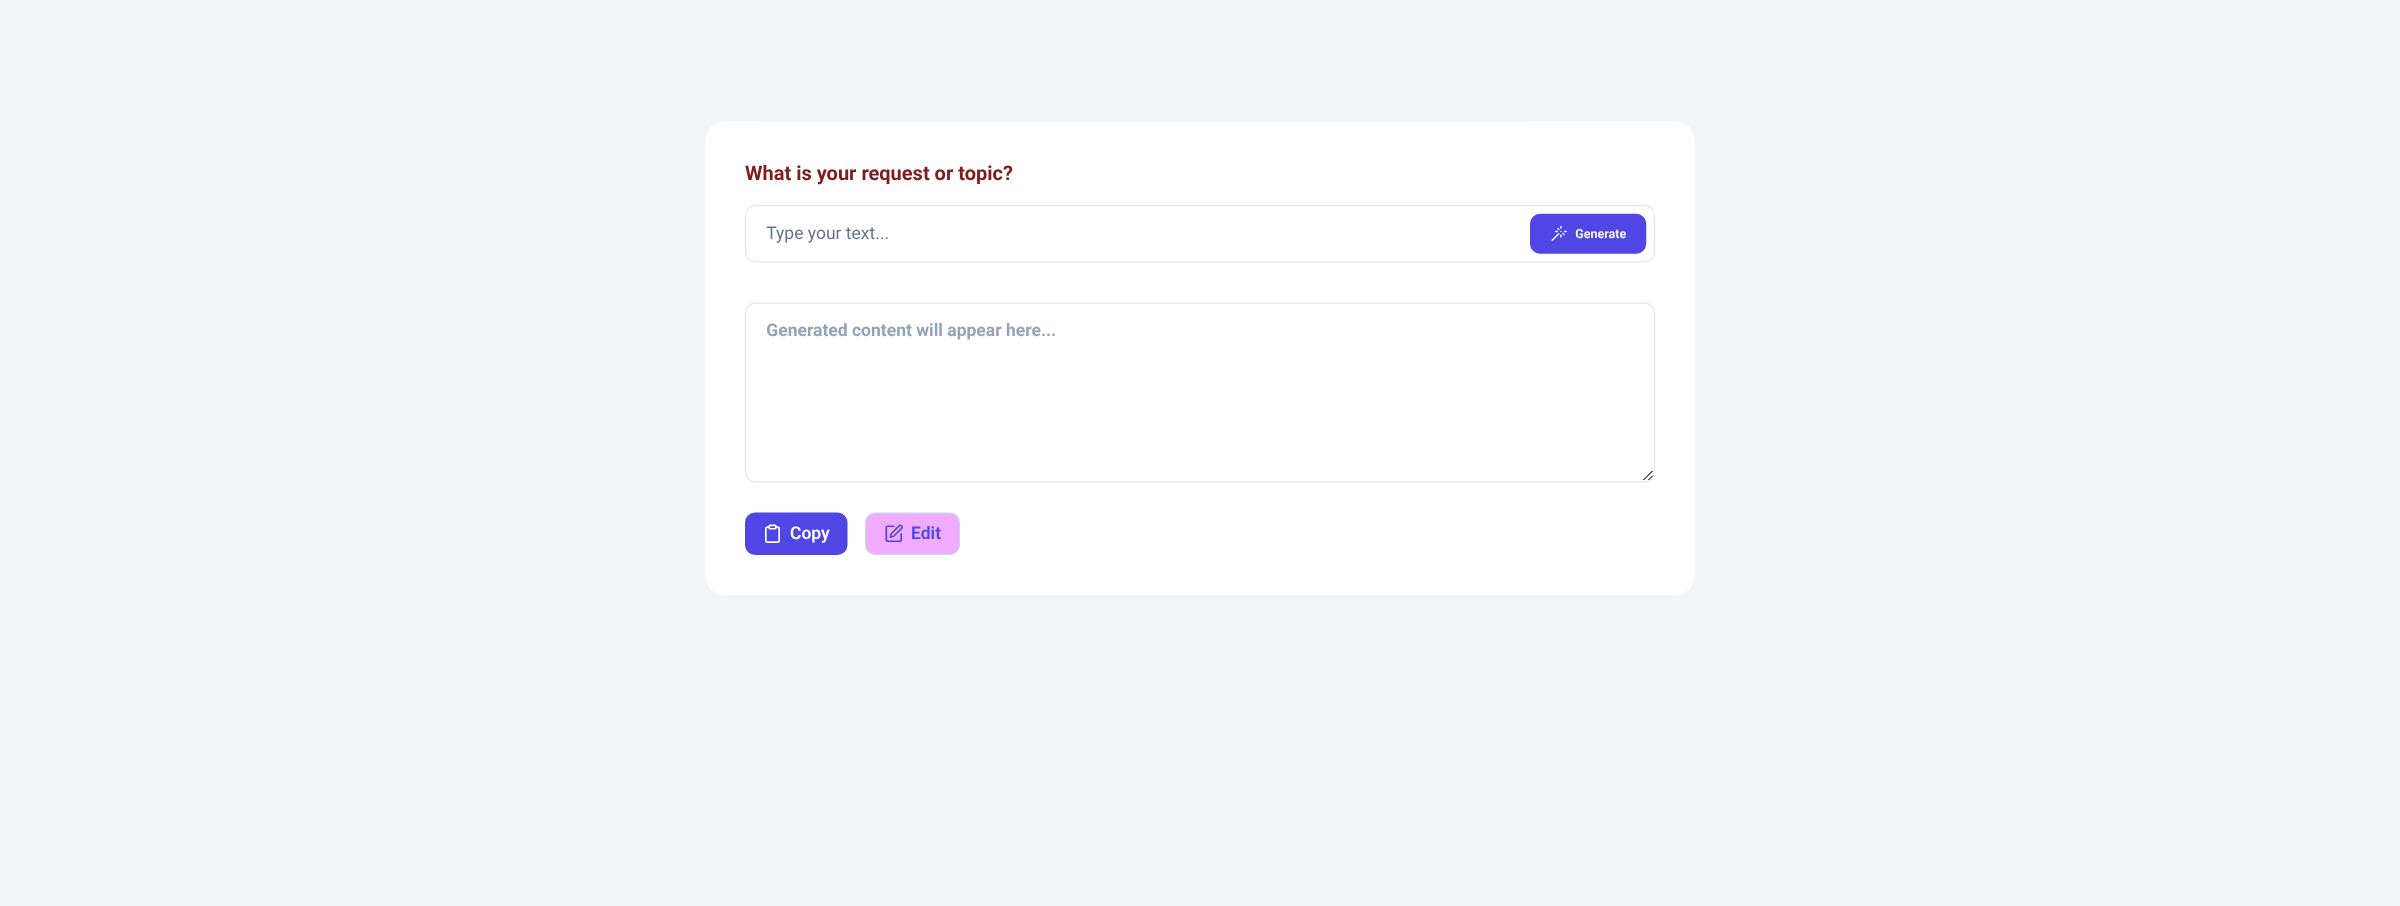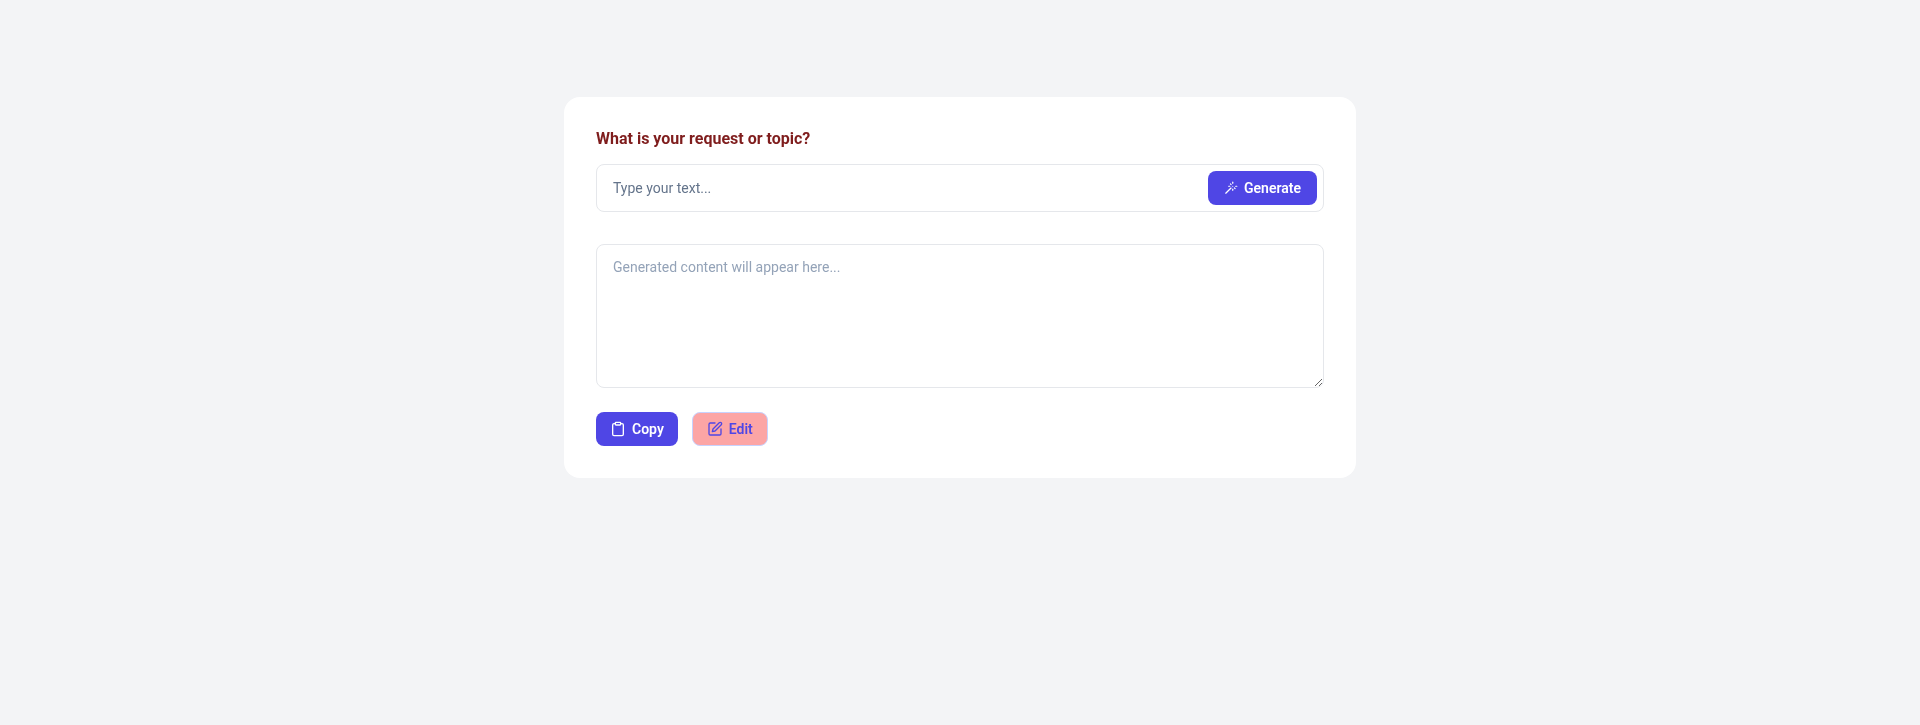--- a/index.html
+++ b/index.html
@@ -57,21 +57,21 @@
     .text-input::placeholder {
       color: #64748b;
     }
 
     .generate-btn {
       background-color: #4f46e5;
       color: #ffffff;
       border: none;
       border-radius: 8px;
       padding: 9px 16px;
-      font-size: 14px;
+      font-size: 10px;
       font-weight: 600;
       cursor: pointer;
       display: inline-flex;
       align-items: center;
       gap: 6px;
       font-family: inherit;
       justify-content: space-between;
     }
 
     .generate-btn svg {
@@ -84,20 +84,21 @@
       min-height: 144px;
       border: 1px solid #e5e7eb;
       border-radius: 8px;
       padding: 14px 16px;
       font-size: 14px;
       font-family: inherit;
       color: #be185d;
       resize: vertical;
       outline: none;
       margin-bottom: 20px;
+      font-weight: bold;
     }
 
     .result-textarea::placeholder {
       color: #94a3b8;
     }
 
     .action-row {
       display: flex;
       gap: 14px;
     }
@@ -119,21 +120,21 @@
       height: 16px;
     }
 
     .btn-primary {
       background-color: #4f46e5;
       color: #ffffff;
       border: none;
     }
 
     .btn-outline {
-      background-color: #fca5a5;
+      background-color: #f0abfc;
       color: #4f46e5;
       border: 1px solid #c7d2fe;
     }
   </style>
 </head>
 <body>
 
 <div class="card">
 
   <label class="label">What is your request or topic?</label>

